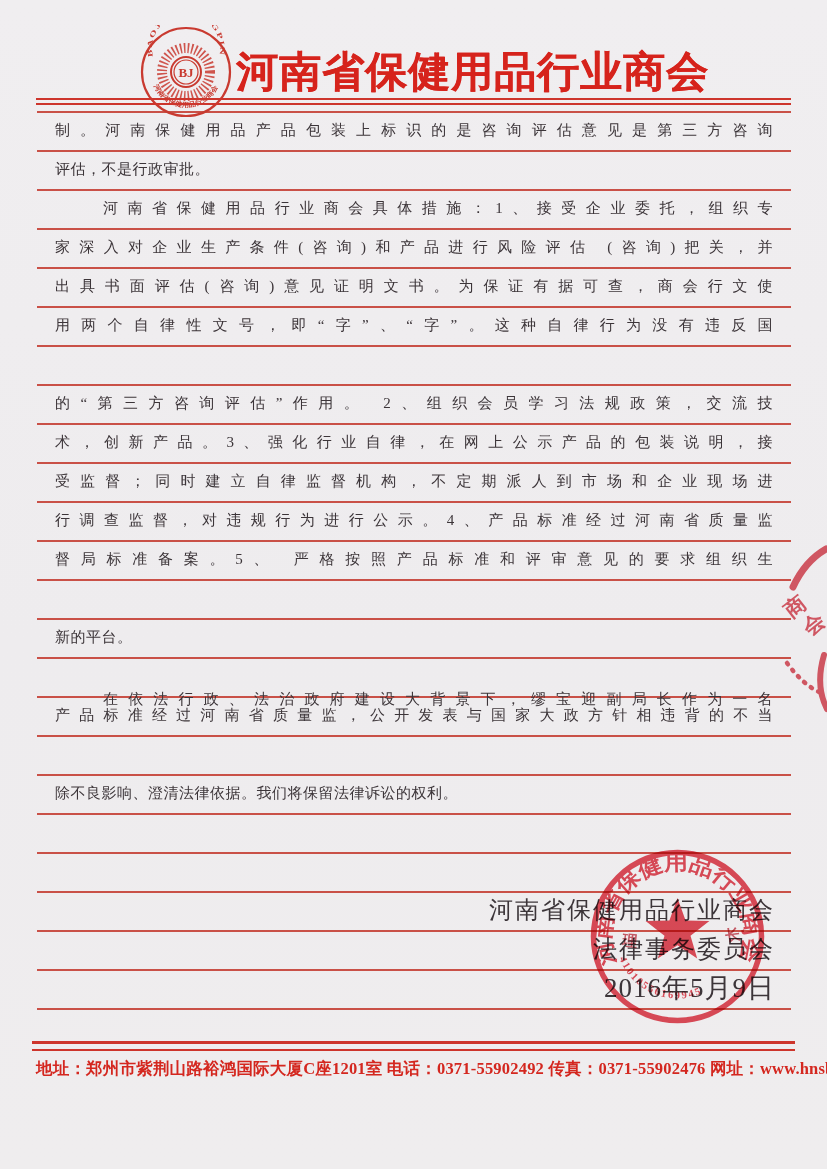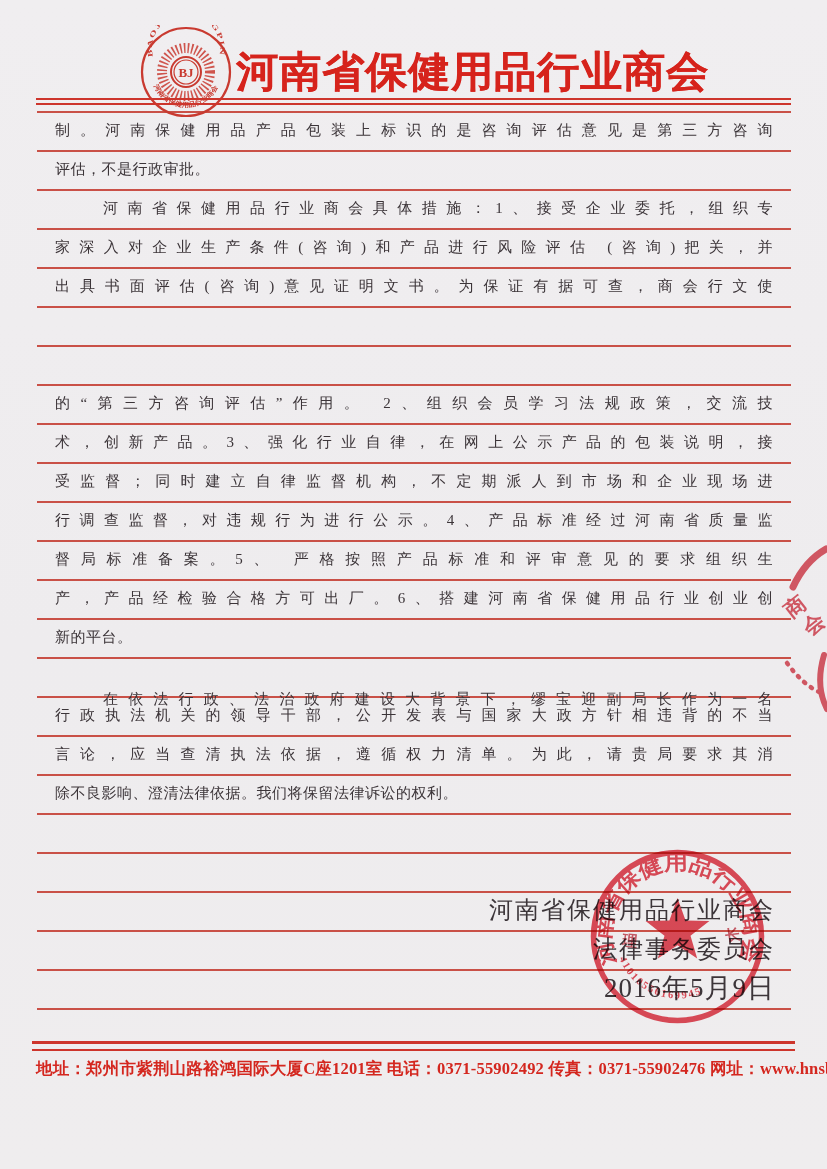--- a/index.html
+++ b/index.html
@@ -84,30 +84,29 @@
   <div class="hdr-rule r1"></div>
   <div class="hdr-rule r2"></div>
 
   <div class="rules"></div>
 
   <div class="bline" style="top:111px">制。河南保健用品产品包装上标识的是咨询评估意见是第三方咨询</div>
   <div class="bline short" style="top:150px">评估，不是行政审批。</div>
   <div class="bline indent" style="top:189px">河南省保健用品行业商会具体措施：1、接受企业委托，组织专</div>
   <div class="bline" style="top:228px">家深入对企业生产条件(咨询)和产品进行风险评估 (咨询)把关，并</div>
   <div class="bline" style="top:267px">出具书面评估(咨询)意见证明文书。为保证有据可查，商会行文使</div>
+  <div class="bline" style="top:306px">用两个自律性文号，即“字”、“字”。这种自律行为没有违反国</div>
   <div class="bline" style="top:384px">的“第三方咨询评估”作用。 2、组织会员学习法规政策，交流技</div>
   <div class="bline" style="top:423px">术，创新产品。3、强化行业自律，在网上公示产品的包装说明，接</div>
   <div class="bline" style="top:462px">受监督；同时建立自律监督机构，不定期派人到市场和企业现场进</div>
   <div class="bline" style="top:501px">行调查监督，对违规行为进行公示。4、产品标准经过河南省质量监</div>
   <div class="bline" style="top:540px">督局标准备案。5、 严格按照产品标准和评审意见的要求组织生</div>
-  <div class="bline" style="top:579px">产，产品经检验合格方可出厂。6、搭建河南省保健用品行业创业创</div>
   <div class="bline short" style="top:618px">新的平台。</div>
   <div class="bline indent" style="top:680px">在依法行政、法治政府建设大背景下，缪宝迎副局长作为一名</div>
-  <div class="bline" style="top:696px">行政执法机关的领导干部，公开发表与国家大政方针相违背的不当</div>
-  <div class="bline" style="top:735px">言论，应当查清执法依据，遵循权力清单。为此，请贵局要求其消</div>
+  <div class="bline" style="top:696px">产品标准经过河南省质量监，公开发表与国家大政方针相违背的不当</div>
   <div class="bline short" style="top:774px">除不良影响、澄清法律依据。我们将保留法律诉讼的权利。</div>
 
   <div class="sig" style="top:891px">河南省保健用品行业商会</div>
   <div class="sig" style="top:930px">法律事务委员会</div>
   <div class="sig date" style="top:969px">2016年5月9日</div>
 
   <svg class="stamp-main" viewBox="0 0 179 179">
     <circle cx="89.5" cy="89.5" r="84" fill="none" stroke="#e23a49" stroke-width="5.5"></circle>
     <path id="sealArcTop" d="M 28.8,117.8 A 67,67 0 1 1 150.2,117.8" fill="none"></path>
     <text font-size="22" font-weight="bold" fill="#e23a49">

